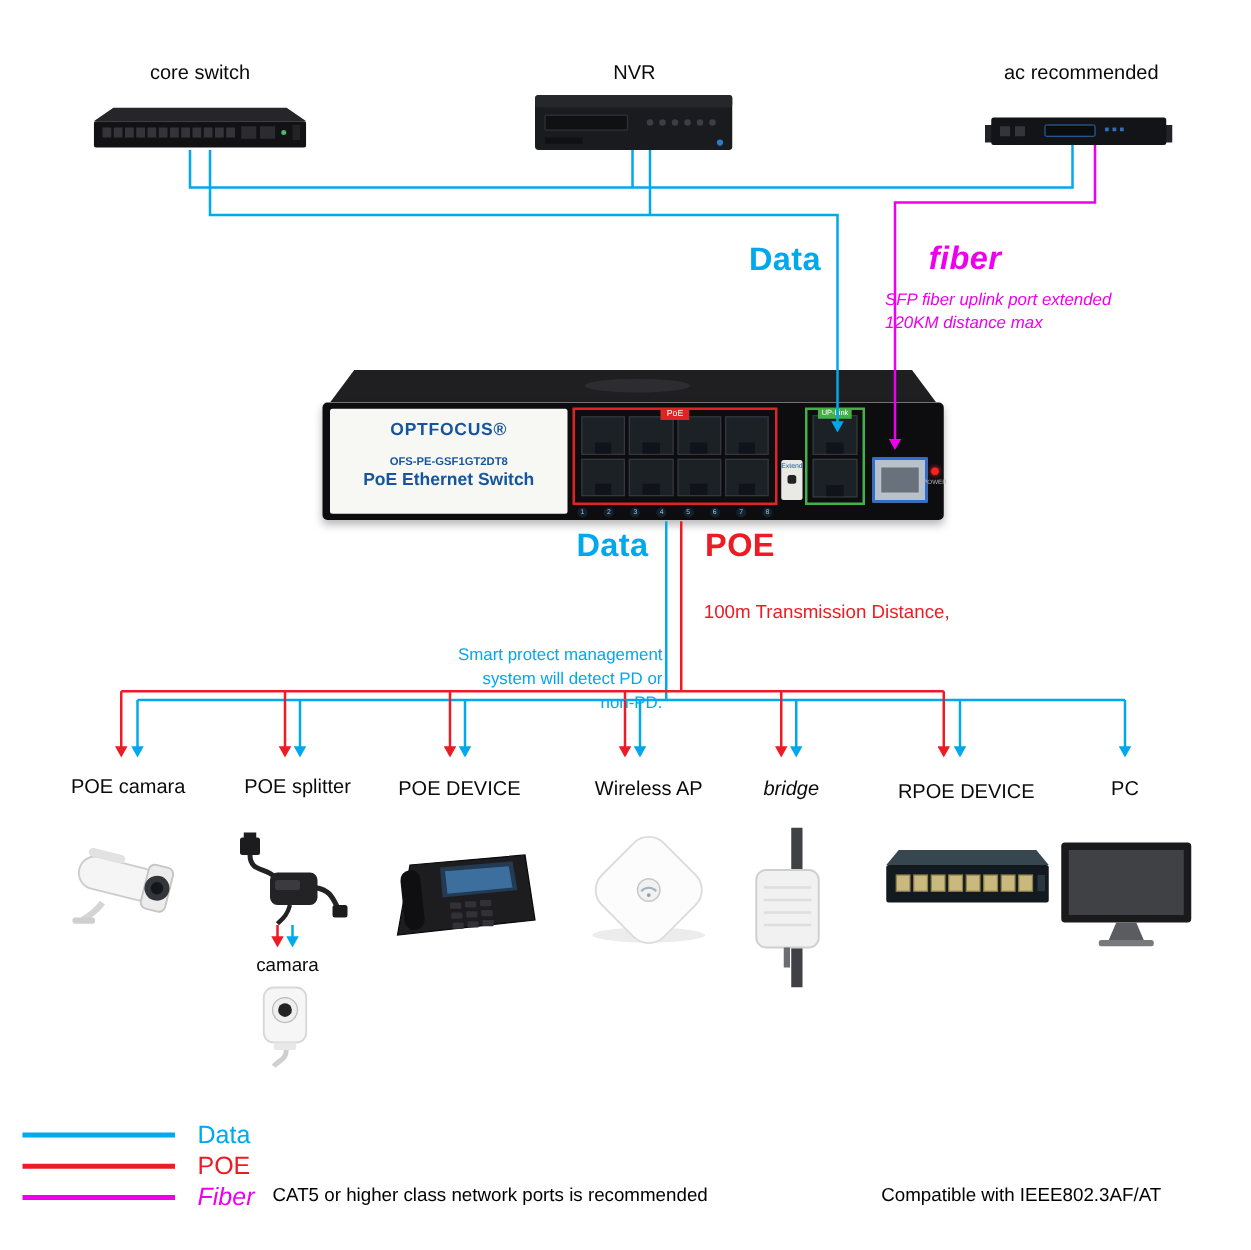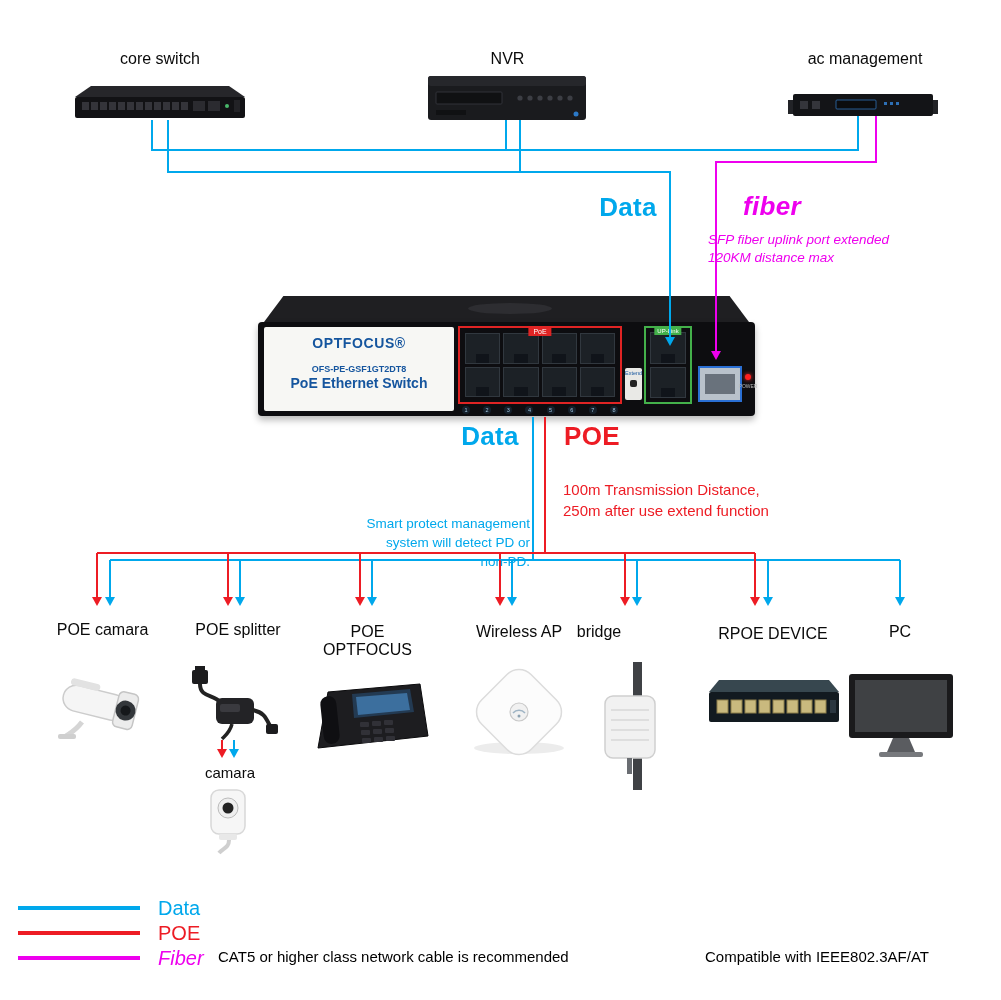--- a/index.html
+++ b/index.html
@@ -23,21 +23,21 @@
   #n-data  { left:527px; top:231px; width:150px; text-align:left; }
   #n-fiber { left:708px; top:231px; width:195px; text-align:left; }
   #t-data-bot { left:454px; top:421px; width:72px; }
   #t-poe      { left:556px; top:421px; width:72px; }
   #n-smart { left:358px; top:482px; width:172px; text-align:right; line-height:19px;margin-top:32px; }
   #n-dist  { left:563px; top:479px; width:250px; font-size:15px; line-height:21px; }
   #lbl-cam    { left:40px;  top:621px; width:125px; }
   #lbl-split  { left:178px; top:621px; width:120px; }
   #lbl-phone  { left:305px; top:623px; width:125px; }
   #lbl-ap     { left:458px; top:623px; width:122px; }
-  #lbl-bridge { left:561px; top:623px; width:76px;  }
+  #lbl-bridge { left:595px; top:623px; width:76px;font-style:italic;  }
   #lbl-rpoe   { left:712px; top:625px; width:122px; }
   #lbl-pc     { left:870px; top:623px; width:60px;  }
   #lbl-cam2   { left:190px; top:764px; width:80px; font-size:15px; }
   .legend-label { position:absolute; font-size:20px; z-index:6; }
   #lg-data  { left:158px; top:897px; }
   #lg-poe   { left:158px; top:922px; }
   #lg-fiber { left:158px; top:947px; }
   #note-cable  { left:218px; top:948px; font-size:15px; color:#000; z-index:6; position:absolute; }
   #note-compat { left:705px; top:948px; font-size:15px; color:#000; z-index:6; position:absolute;text-align:right; }
   
@@ -91,21 +91,21 @@
   
   #wires { position:absolute; left:0; top:0; z-index:5; pointer-events:none; }
 </style>
 </head>
 <body>
 
 <div class="canvas">
 
   <div class="dev-label" id="lbl-core">core switch</div>
   <div class="dev-label" id="lbl-nvr">NVR</div>
-  <div class="dev-label" id="lbl-ac">ac management</div>
+  <div class="dev-label" id="lbl-ac">ac recommended</div>
 
   <div class="dev-img" id="img-core">
     <svg viewBox="0 0 170 36">
       <polygon points="16,0 154,0 170,11 0,11" fill="#26262a"></polygon>
       <rect x="0" y="11" width="170" height="21" rx="2" fill="#121215"></rect>
       <g fill="#34343a">
         <rect x="7" y="16" width="7" height="8"></rect>
           <rect x="16" y="16" width="7" height="8"></rect>
           <rect x="25" y="16" width="7" height="8"></rect>
           <rect x="34" y="16" width="7" height="8"></rect>
@@ -212,26 +212,25 @@
   </div>
 
   <div class="big-title c-data" id="t-data-bot">Data</div>
   <div class="big-title c-poe" id="t-poe">POE</div>
   <div class="note c-data" id="n-smart">
     <div>Smart protect management</div>
     <div>system will detect PD or non-PD.</div>
   </div>
   <div class="note c-poe" id="n-dist">
     <div>100m Transmission Distance,</div>
-    <div>250m after use extend function</div>
   </div>
 
   <div class="dev-label" id="lbl-cam">POE camara</div>
   <div class="dev-label" id="lbl-split">POE splitter</div>
-  <div class="dev-label" id="lbl-phone">POE OPTFOCUS</div>
+  <div class="dev-label" id="lbl-phone">POE DEVICE</div>
   <div class="dev-label" id="lbl-ap">Wireless AP</div>
   <div class="dev-label" id="lbl-bridge">bridge</div>
   <div class="dev-label" id="lbl-rpoe">RPOE DEVICE</div>
   <div class="dev-label" id="lbl-pc">PC</div>
   <div class="dev-label" id="lbl-cam2">camara</div>
 
   <div class="dev-img" id="img-cam">
     <svg viewBox="0 0 110 78">
       <g transform="rotate(14 55 40)">
         <rect x="14" y="26" width="64" height="26" rx="13" fill="#f5f5f5" stroke="#cccccc" stroke-width="1.5"></rect>
@@ -339,21 +338,21 @@
       <circle cx="35" cy="24" r="10" fill="#eeeeee" stroke="#bbbbbb"></circle>
       <circle cx="35" cy="24" r="5.5" fill="#222"></circle>
       <rect x="26" y="50" width="18" height="6" rx="2" fill="#e8e8e8"></rect>
       <path d="M36,56 C36,64 30,64 26,69" stroke="#cfcfcf" stroke-width="4" fill="none"></path>
     </svg>
   </div>
 
   <div class="legend-label c-data" id="lg-data">Data</div>
   <div class="legend-label c-poe" id="lg-poe">POE</div>
   <div class="legend-label c-fiber" id="lg-fiber">Fiber</div>
-  <div id="note-cable">CAT5 or higher class network cable is recommended</div>
+  <div id="note-cable">CAT5 or higher class network ports is recommended</div>
   <div id="note-compat">Compatible with IEEE802.3AF/AT</div>
 
   <svg id="wires" width="1001" height="1000">
     <defs>
       <marker id="ar-d" markerUnits="userSpaceOnUse" markerWidth="10" markerHeight="10" refX="7" refY="5" orient="auto">
         <path d="M0,0 L9,5 L0,10 Z" fill="#00A8EC"></path>
       </marker>
       <marker id="ar-p" markerUnits="userSpaceOnUse" markerWidth="10" markerHeight="10" refX="7" refY="5" orient="auto">
         <path d="M0,0 L9,5 L0,10 Z" fill="#ED1C24"></path>
       </marker>

